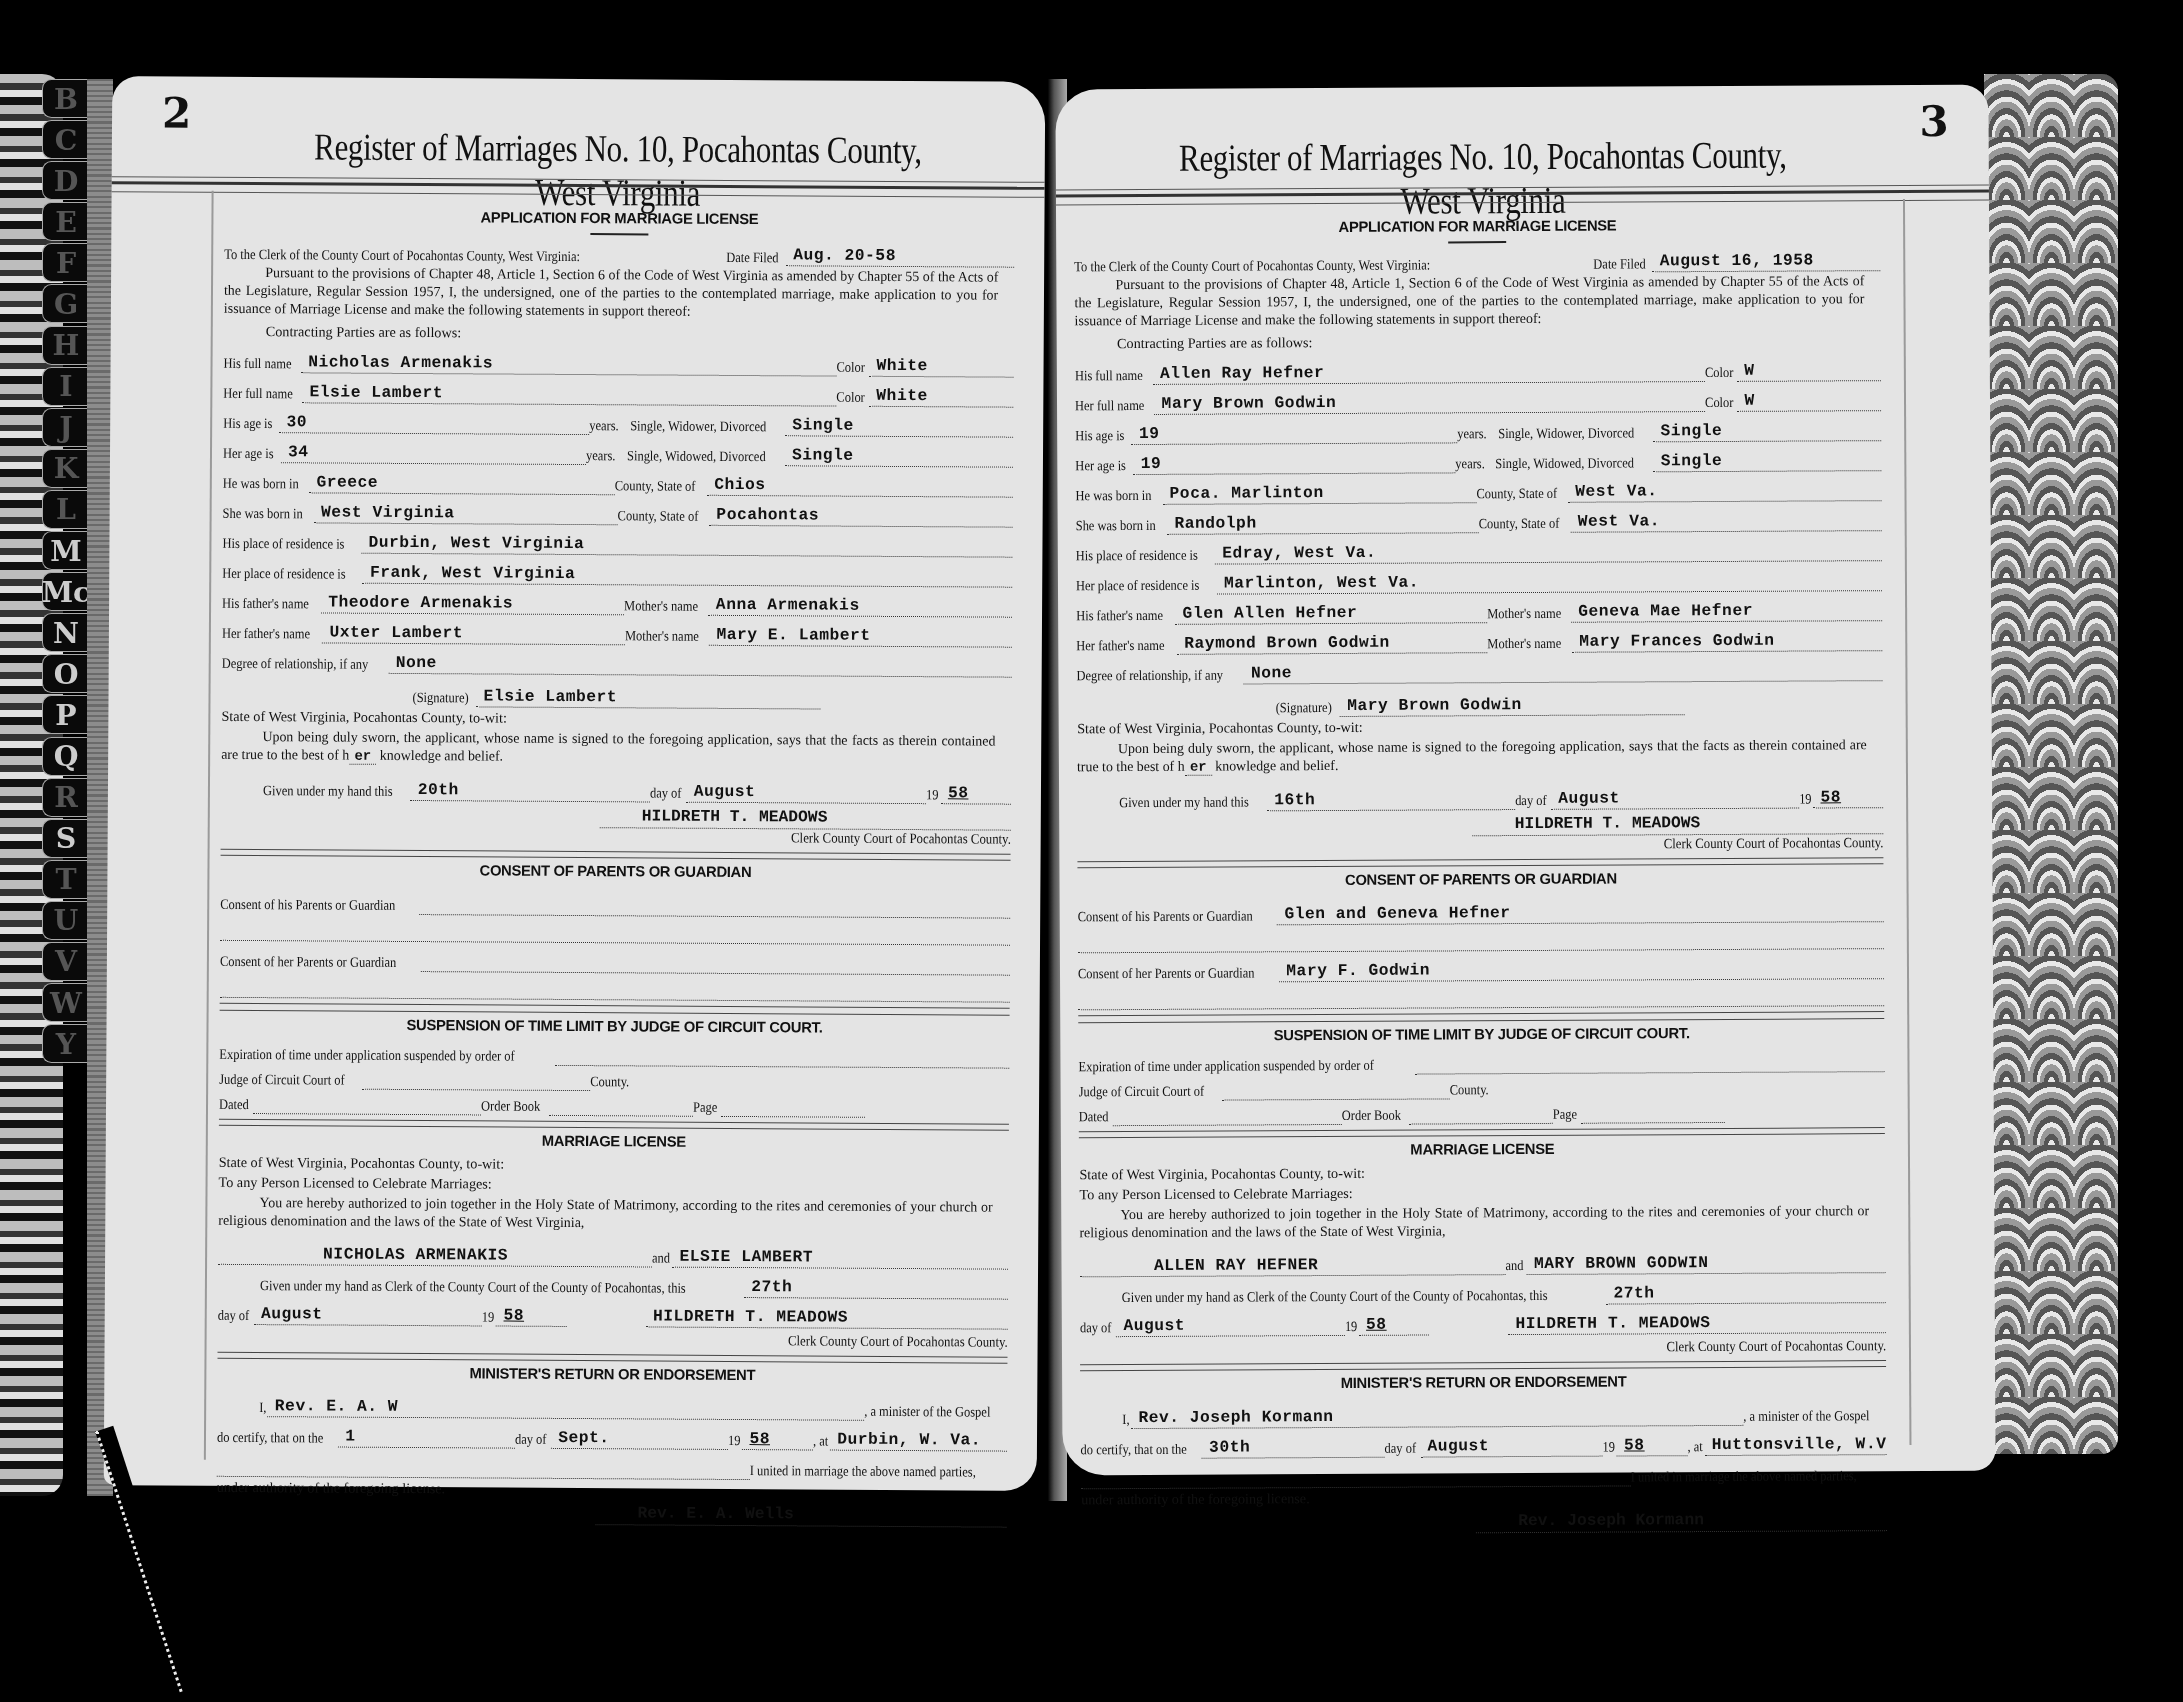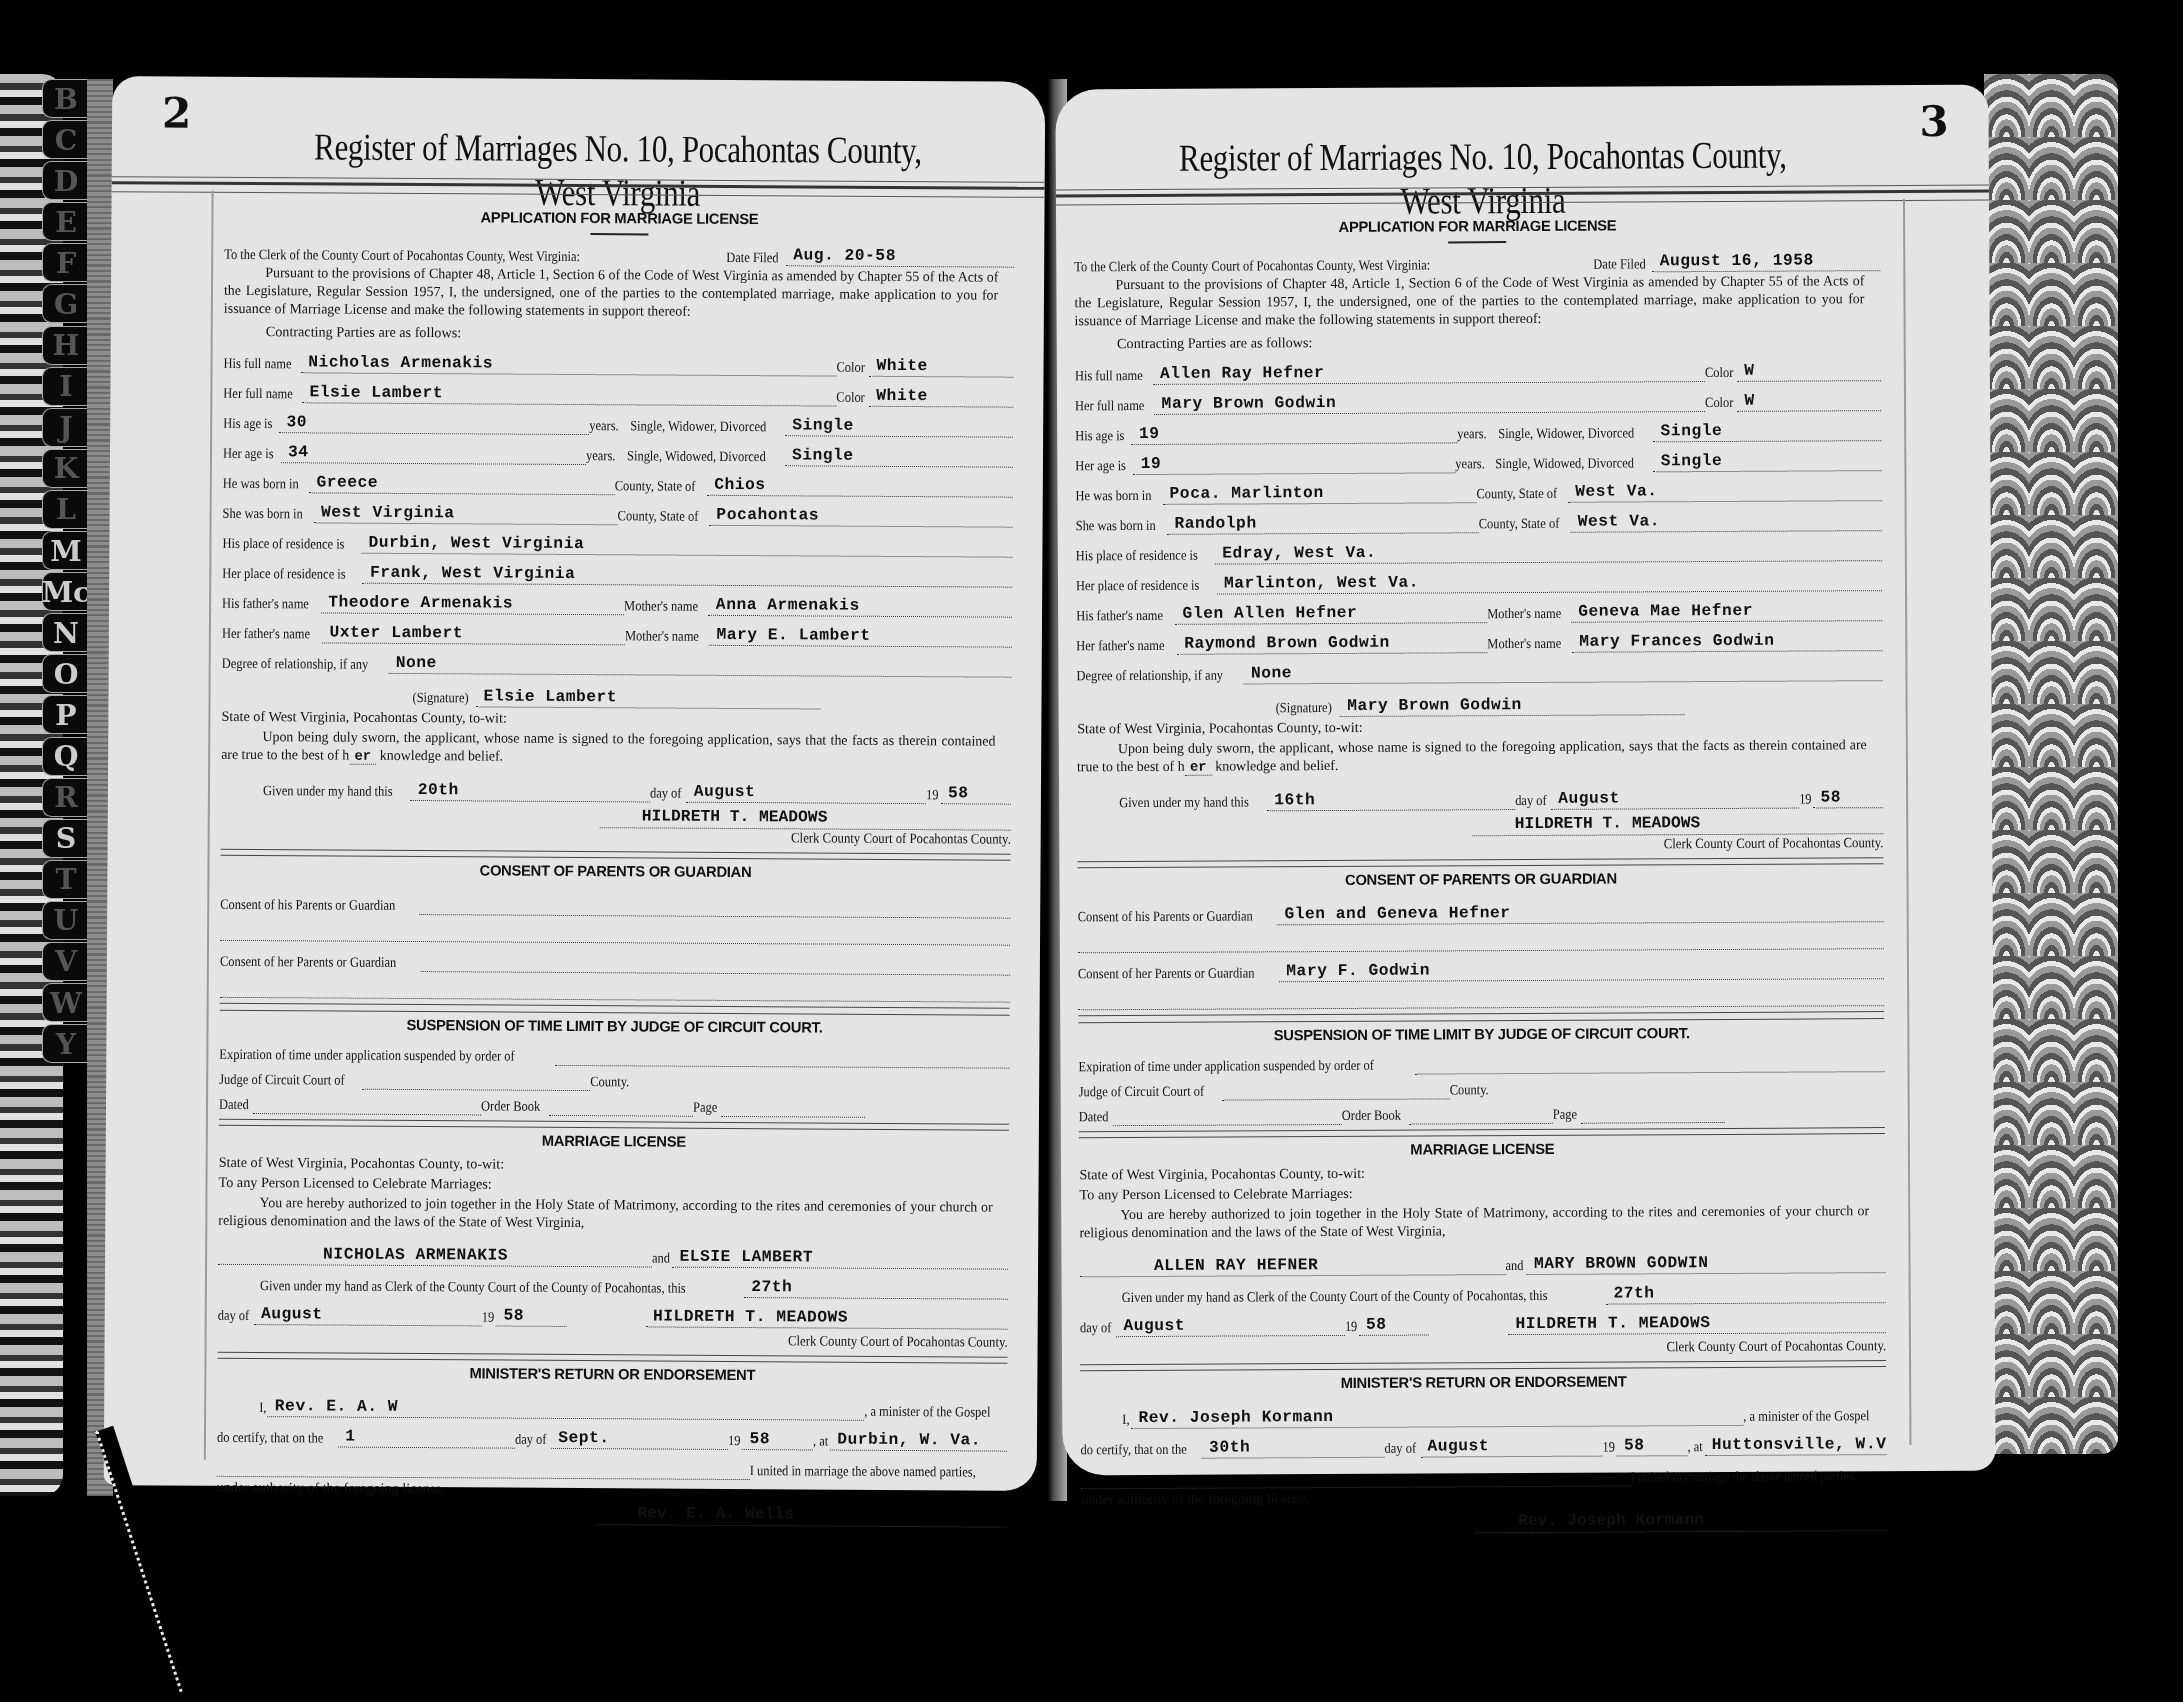--- a/index.html
+++ b/index.html
@@ -81,21 +81,21 @@
   .double-rule { height:5.3px; border-top:1.6px solid #444; border-bottom:1.6px solid #444; margin:5.3px 0 4.2px; }
 
   .row { display:flex; align-items:flex-end; height:30px; white-space:nowrap; }
   .row.tight { height:25px; }
   .lbl { flex:none; font-size:14.2px; transform:scaleX(0.88); transform-origin:left; }
   .fill {
     flex:1; border-bottom:1.1px dotted #333; min-width:10.5px; padding-left:7.4px;
     font-family:"Liberation Mono", monospace; font-size:16.3px; font-weight:bold; letter-spacing:0.5px;
     height:21px; line-height:21px; overflow:hidden;
   }
-  .fill.w-s { flex:none; width:63px; }
+  .fill.w-s { flex:none; width:63px;text-decoration:underline; }
   .fill.w-m { flex:none; width:137px; }
   .fill.w-l { flex:none; width:221px; }
   .gap { flex:none; width:7.4px; }
   .para { text-indent:42px; font-size:14.2px; text-align:justify; margin:1.1px 0 5.3px; transform:scaleX(0.98); transform-origin:left; }
   .plain { font-size:14.2px; margin:2.1px 0; }
   .right-block { display:flex; flex-direction:column; align-items:flex-end; margin-top:4.2px; }
   .sig-line { width:369px; border-bottom:1.1px dotted #333; text-align:left; padding-left:42px;
     font-family:"Liberation Mono", monospace; font-weight:bold; font-size:16.3px; height:21px; }
   .clerk-caption { font-size:14.2px; transform:scaleX(0.9); transform-origin:right; }
   .center-sig { display:flex; justify-content:center; align-items:flex-end; height:33px; }

